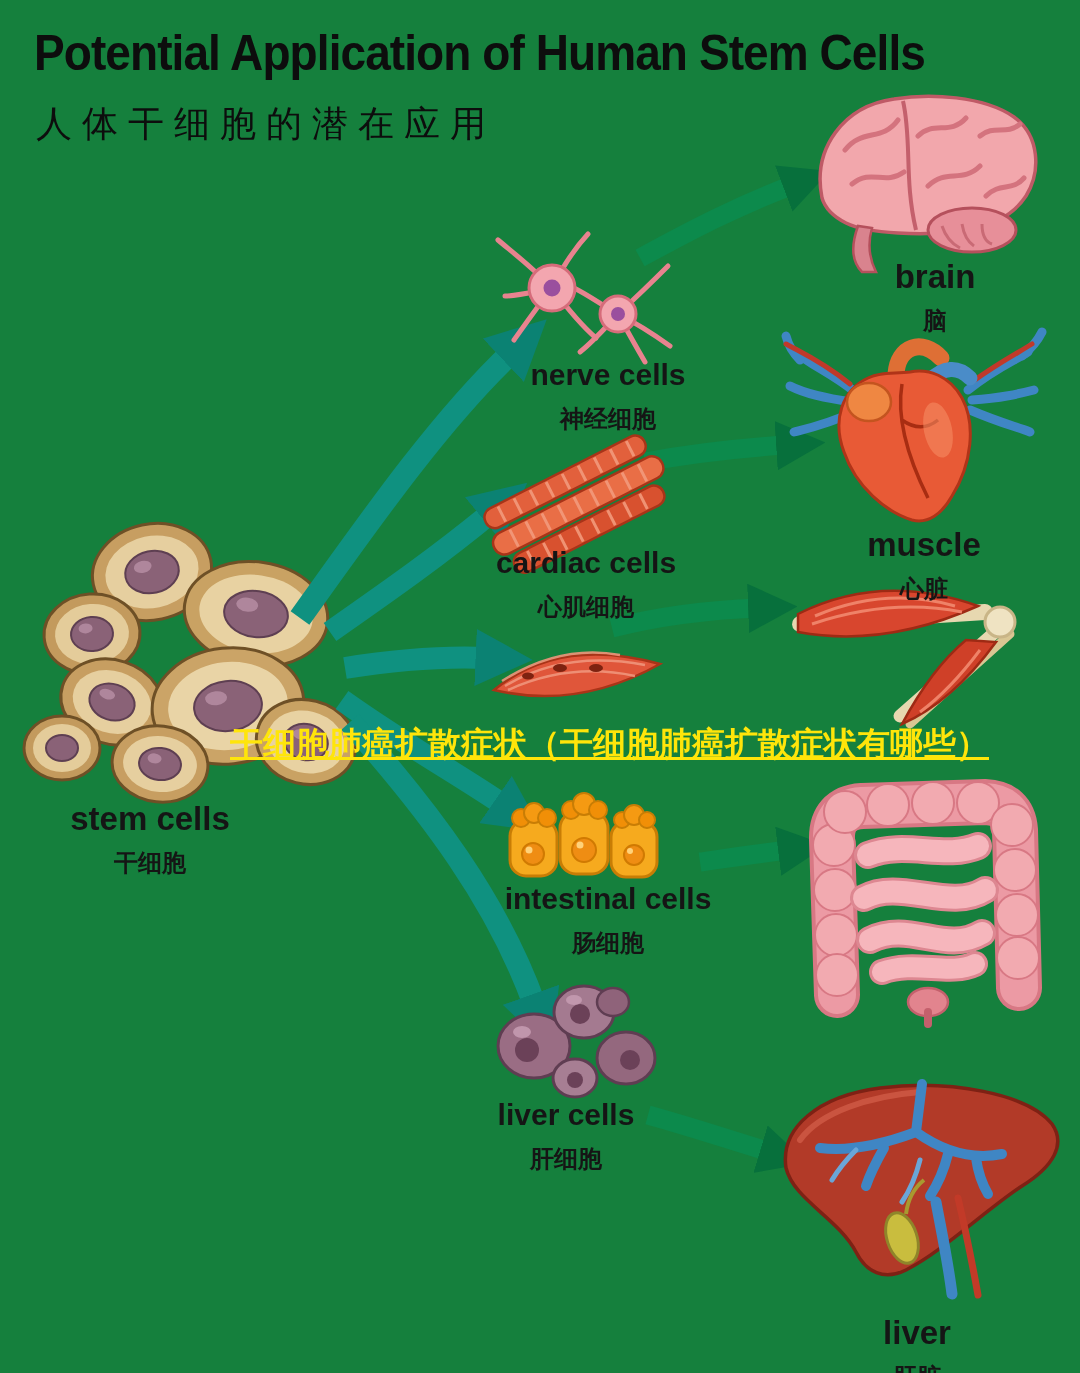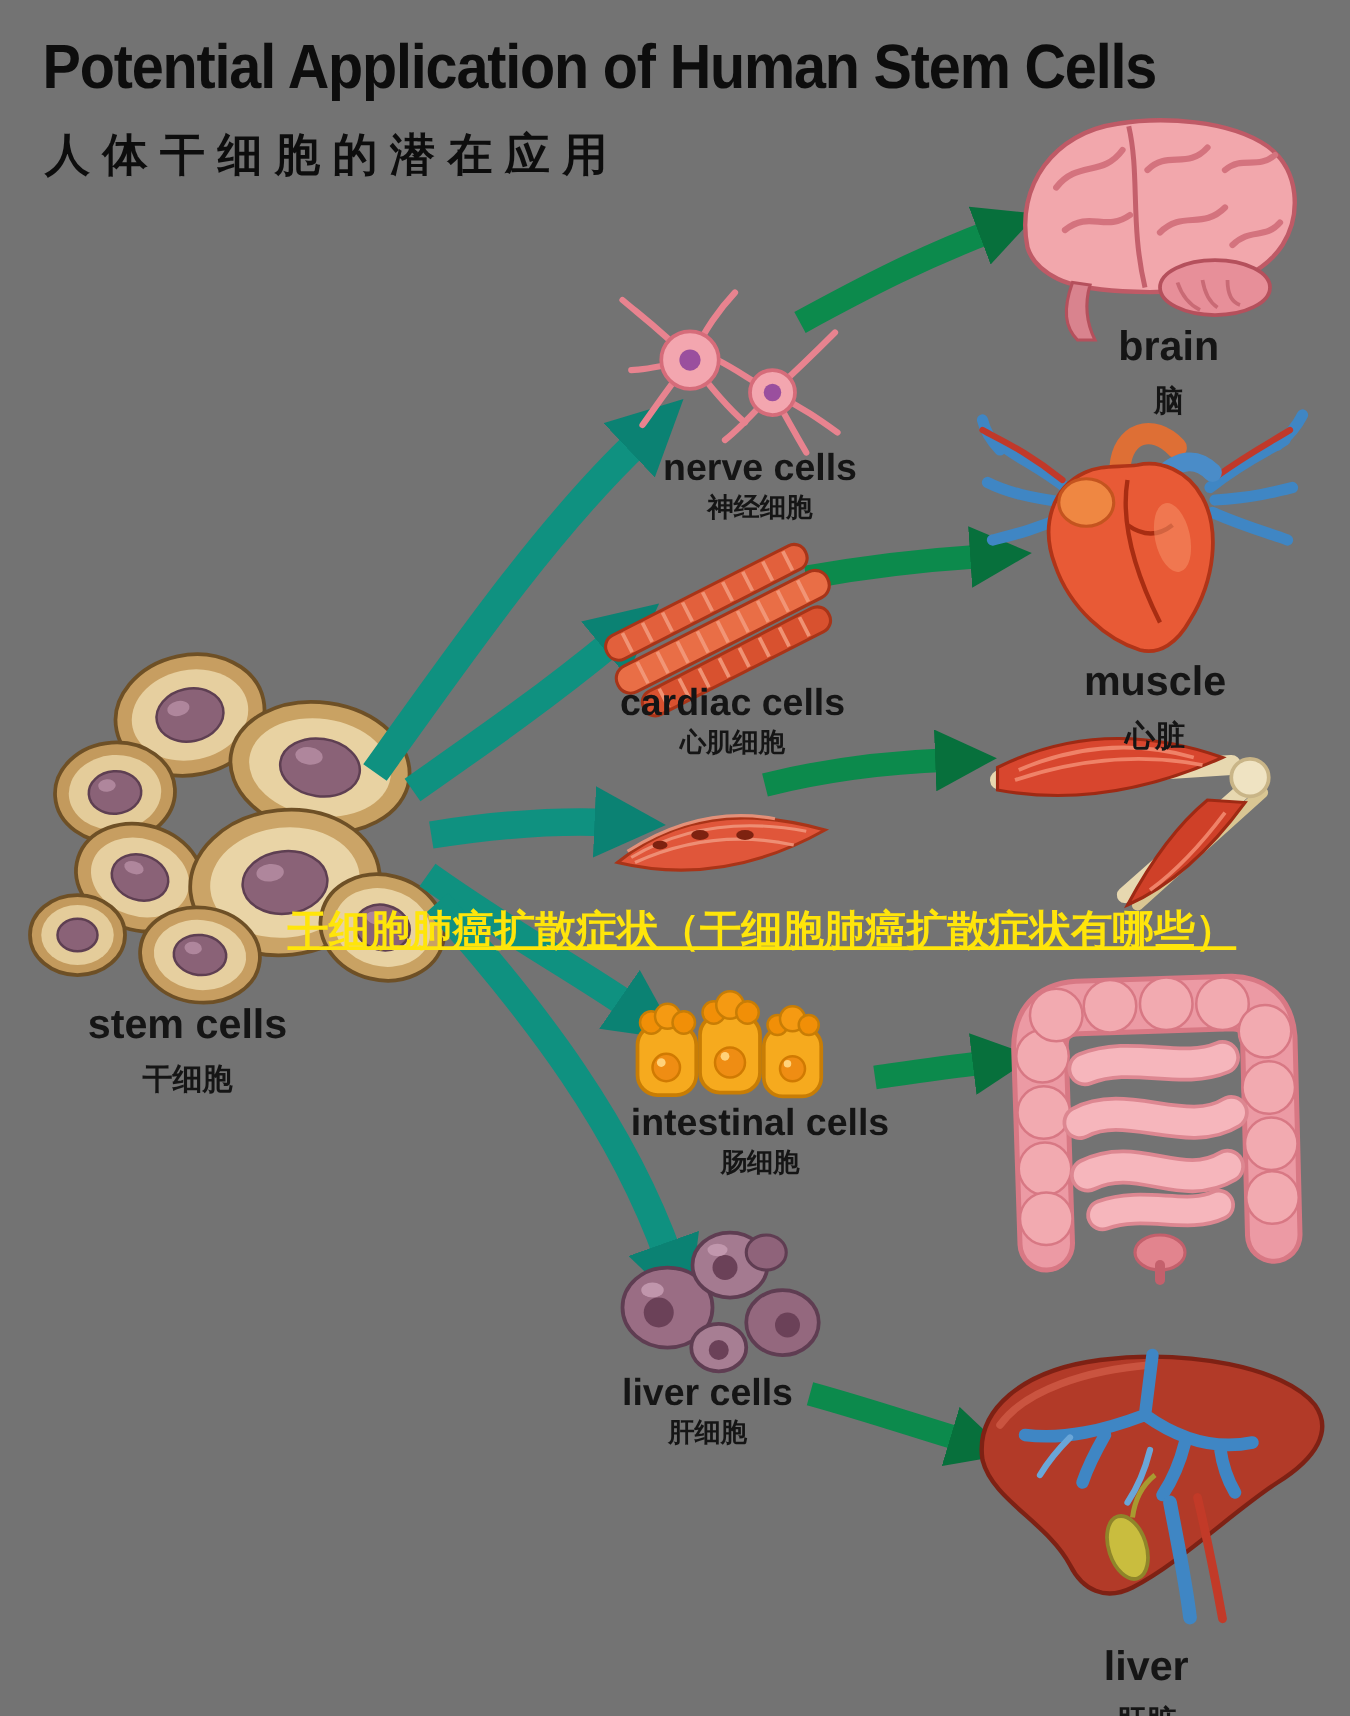--- a/index.html
+++ b/index.html
@@ -1,31 +1,31 @@
 <!DOCTYPE html>
 <html><head>
 <meta charset="utf-8">
 <style>
   html,body{margin:0;padding:0;background:#ffffff;}
   .canvas{
-    position:relative;width:1080px;height:1373px;background:#737373;overflow:hidden;
+    position:relative;width:1080px;height:1373px;background:#15803d;overflow:hidden;
     font-family:"Liberation Sans","DejaVu Sans",sans-serif;color:#111;
   }
   .scene{position:absolute;left:0;top:0;width:1080px;height:1373px;}
   .title{
     position:absolute;left:34px;top:24px;font-size:50px;font-weight:800;color:#0d0d0d;
     letter-spacing:-1px;white-space:nowrap;transform:scaleX(.92);transform-origin:left top;
   }
   .subtitle{
-    position:absolute;left:36px;top:100px;font-size:36px;font-weight:700;color:#0d0d0d;
+    position:absolute;left:36px;top:100px;font-size:36px;font-weight:400;color:#0d0d0d;
     letter-spacing:10px;white-space:nowrap;
   }
   .label{position:absolute;transform:translateX(-50%);text-align:center;white-space:nowrap;color:#151515;z-index:20;}
   .label .en{font-size:30px;font-weight:700;}
-  .label .zh{font-size:21px;font-weight:700;margin-top:0;}
+  .label .zh{font-size:24px;font-weight:700;margin-top:11px;}
   .label.big .en{font-size:33px;}
   .label.big .zh{font-size:24px;margin-top:9px;}
   .watermark{
     position:absolute;left:230px;top:722px;font-size:33px;font-weight:700;color:#ffe50a;
     white-space:nowrap;z-index:40;text-decoration:underline;
   }
 </style>
 </head>
 <body>
 

